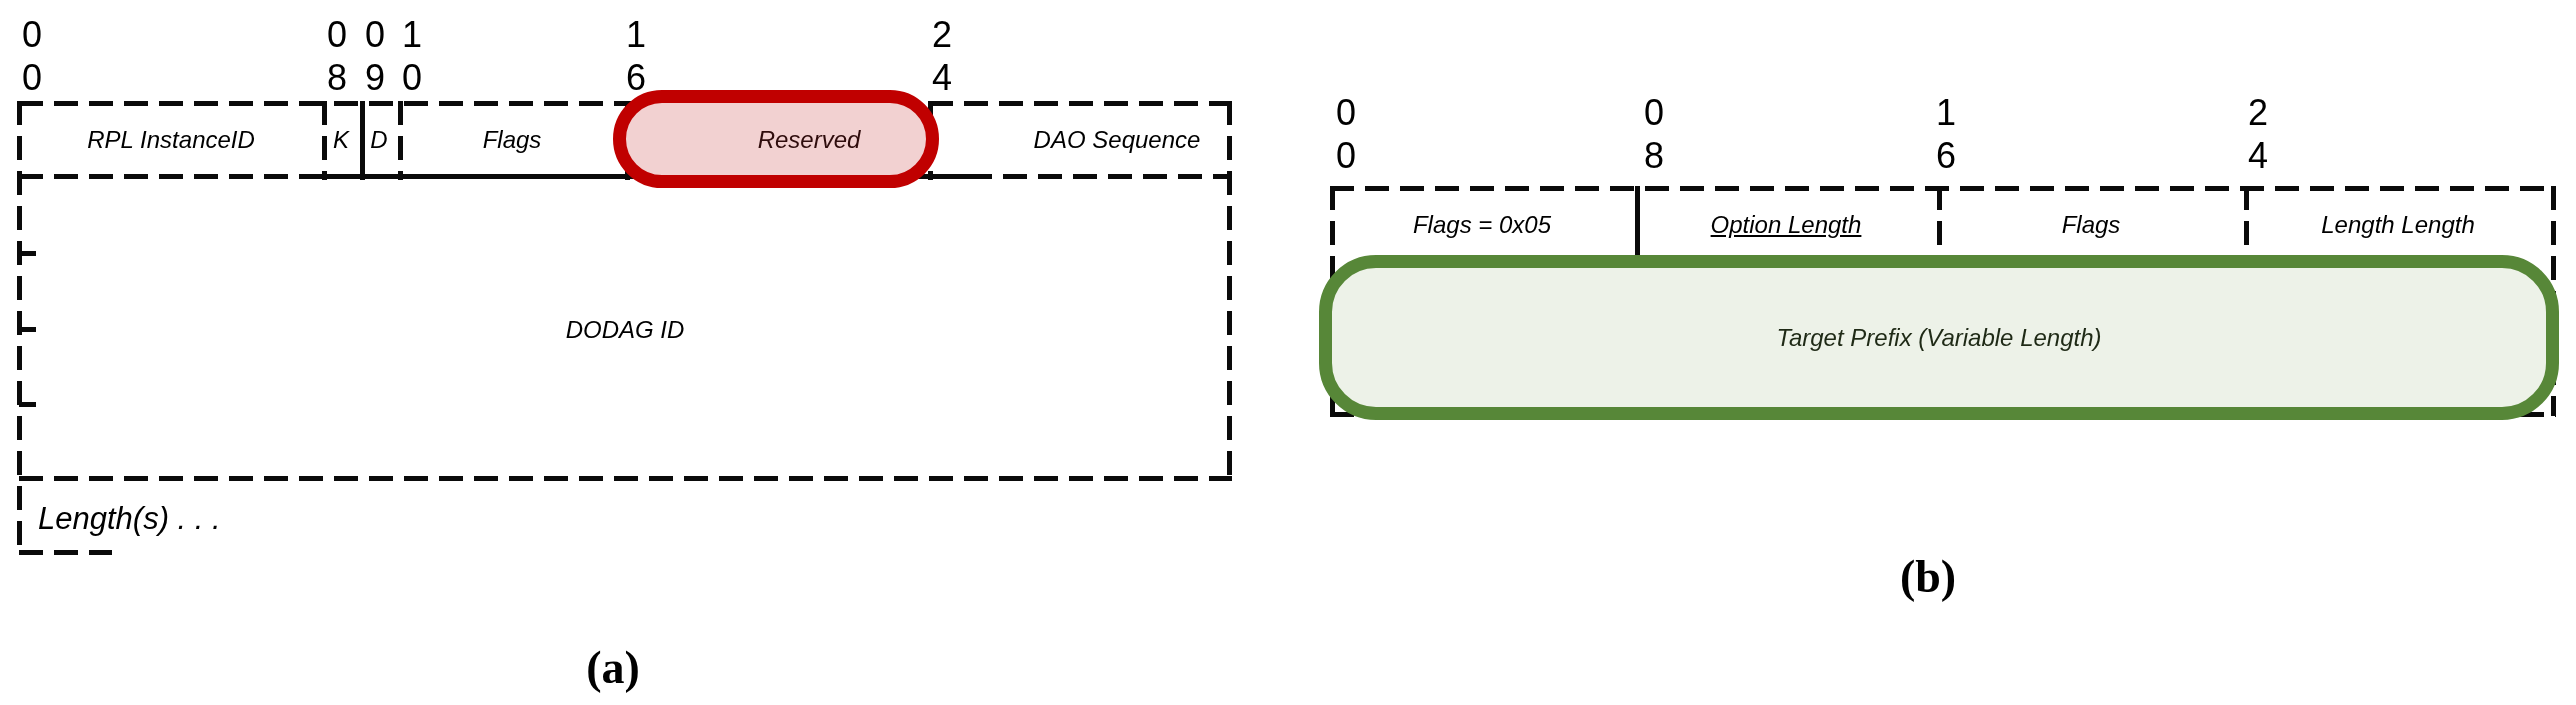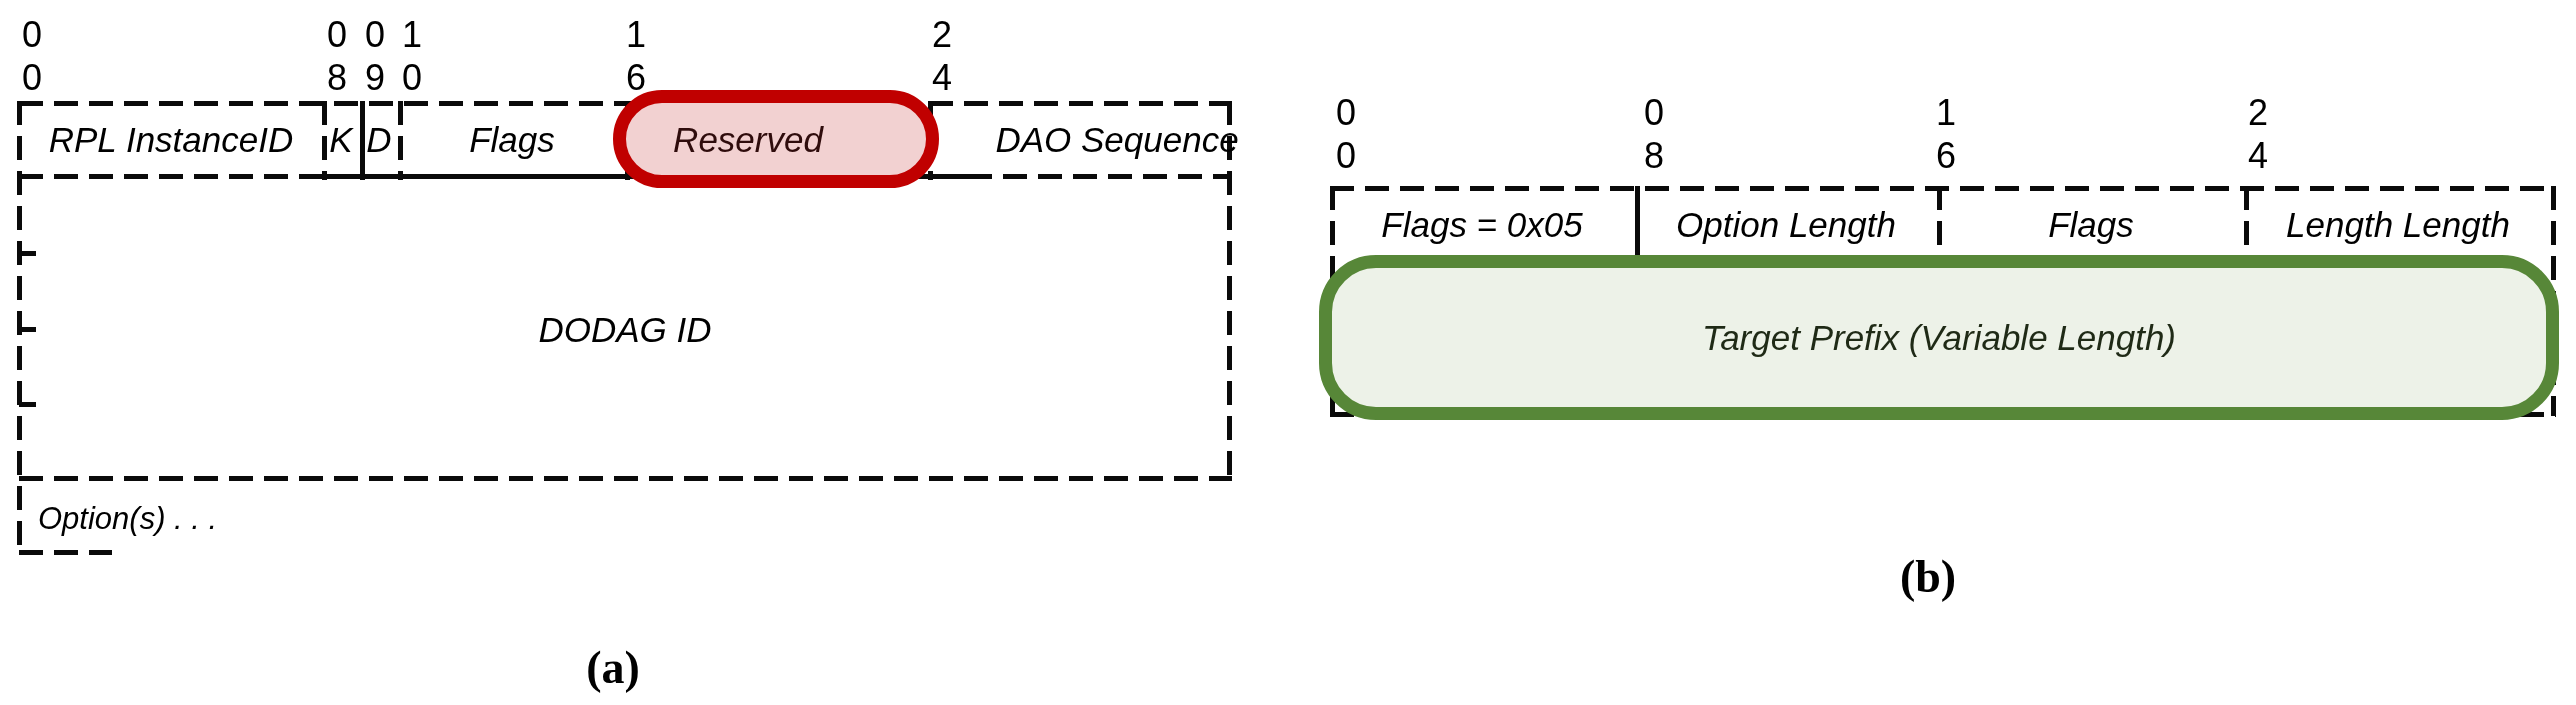--- a/index.html
+++ b/index.html
@@ -10,21 +10,21 @@
   
   .hdash { position:absolute; height:4.7px;
     background:repeating-linear-gradient(90deg,#0a0a0a 0 23.6px,transparent 23.6px 35px); }
   .hsolid { position:absolute; height:4.7px; background:#0a0a0a; }
   .vdash { position:absolute; width:4.7px;
     background:repeating-linear-gradient(180deg,#0a0a0a 0 23.6px,transparent 23.6px 35px); }
   .vsolid { position:absolute; width:4.7px; background:#0a0a0a; }
   .tick  { position:absolute; width:17.3px; height:4.7px; background:#0a0a0a; }
   
   .fieldlabel {
-    position:absolute; font-style:italic; font-size:35px; color:#000;
+    position:absolute; font-style:italic; font-size:24px; color:#000;
     transform:translate(-50%,-50%); white-space:nowrap;
   }
   .leftlabel {
     position:absolute; font-style:italic; font-size:31px; color:#000;
     transform:translateY(-50%); white-space:nowrap;
   }
   .rulercol { position:absolute; font-size:36px; line-height:43px; color:#000; }
   .rulercol span { display:block; }
   .caption {
     position:absolute; font-family:"Liberation Serif", serif; font-weight:bold;
@@ -93,24 +93,24 @@
     <div class="tick" style="left:19px;  top:327px;"></div>
     <div class="tick" style="left:19px;  top:402px;"></div>
     <div class="hdash" style="left:19px;  top:550px; width:93px;"></div>
 
     <div class="capsule capsule-red"></div>
 
     <div class="fieldlabel" style="left:171px;  top:140px;">RPL InstanceID</div>
     <div class="fieldlabel" style="left:341px;  top:140px;">K</div>
     <div class="fieldlabel" style="left:379px;  top:140px;">D</div>
     <div class="fieldlabel" style="left:512px;  top:140px;">Flags</div>
-    <div class="fieldlabel reserved-text" style="left:748px; top:140px;">Reserved</div>
+    <div class="fieldlabel reserved-text" style="left:809px; top:140px;">Reserved</div>
     <div class="fieldlabel" style="left:1080px; top:140px;margin-left:37px;">DAO Sequence</div>
     <div class="fieldlabel" style="left:625px;  top:330px;">DODAG ID</div>
-    <div class="leftlabel" style="left:38px;   top:519px;">Option(s) . . .</div>
+    <div class="leftlabel" style="left:38px;   top:519px;">Length(s) . . .</div>
 
     <div class="caption" style="left:613px; top:641px;">(a)</div>
   </div>
 
   <div>
 
     <div>
       <div class="rulercol" style="left:1336px; top:91px;">
         <span>0</span>
         <span>0</span>
@@ -134,21 +134,21 @@
     <div class="vdash" style="left:2551px; top:186px; height:230px;"></div>
     <div class="hdash" style="left:1330px; top:412px; width:1226px;"></div>
     <div class="vsolid" style="left:1635px; top:186px; height:78px;"></div>
     <div class="vdash" style="left:1937px; top:186px; height:78px;"></div>
     <div class="vdash" style="left:2244px; top:186px; height:78px;"></div>
     <div class="tick" style="left:1330px; top:333px;"></div>
 
     <div class="capsule capsule-green"></div>
 
     <div class="fieldlabel" style="left:1482px; top:225px;">Flags = 0x05</div>
-    <div class="fieldlabel" style="left:1786px; top:225px;">Option Length</div>
+    <div class="fieldlabel" style="left:1786px; top:225px;text-decoration:underline;">Option Length</div>
     <div class="fieldlabel" style="left:2091px; top:225px;">Flags</div>
     <div class="fieldlabel" style="left:2398px; top:225px;">Length Length</div>
     <div class="fieldlabel target-text" style="left:1939px; top:338px;">Target Prefix (Variable Length)</div>
 
     <div class="caption" style="left:1928px; top:550px;">(b)</div>
   </div>
 
 </div>
 
 

